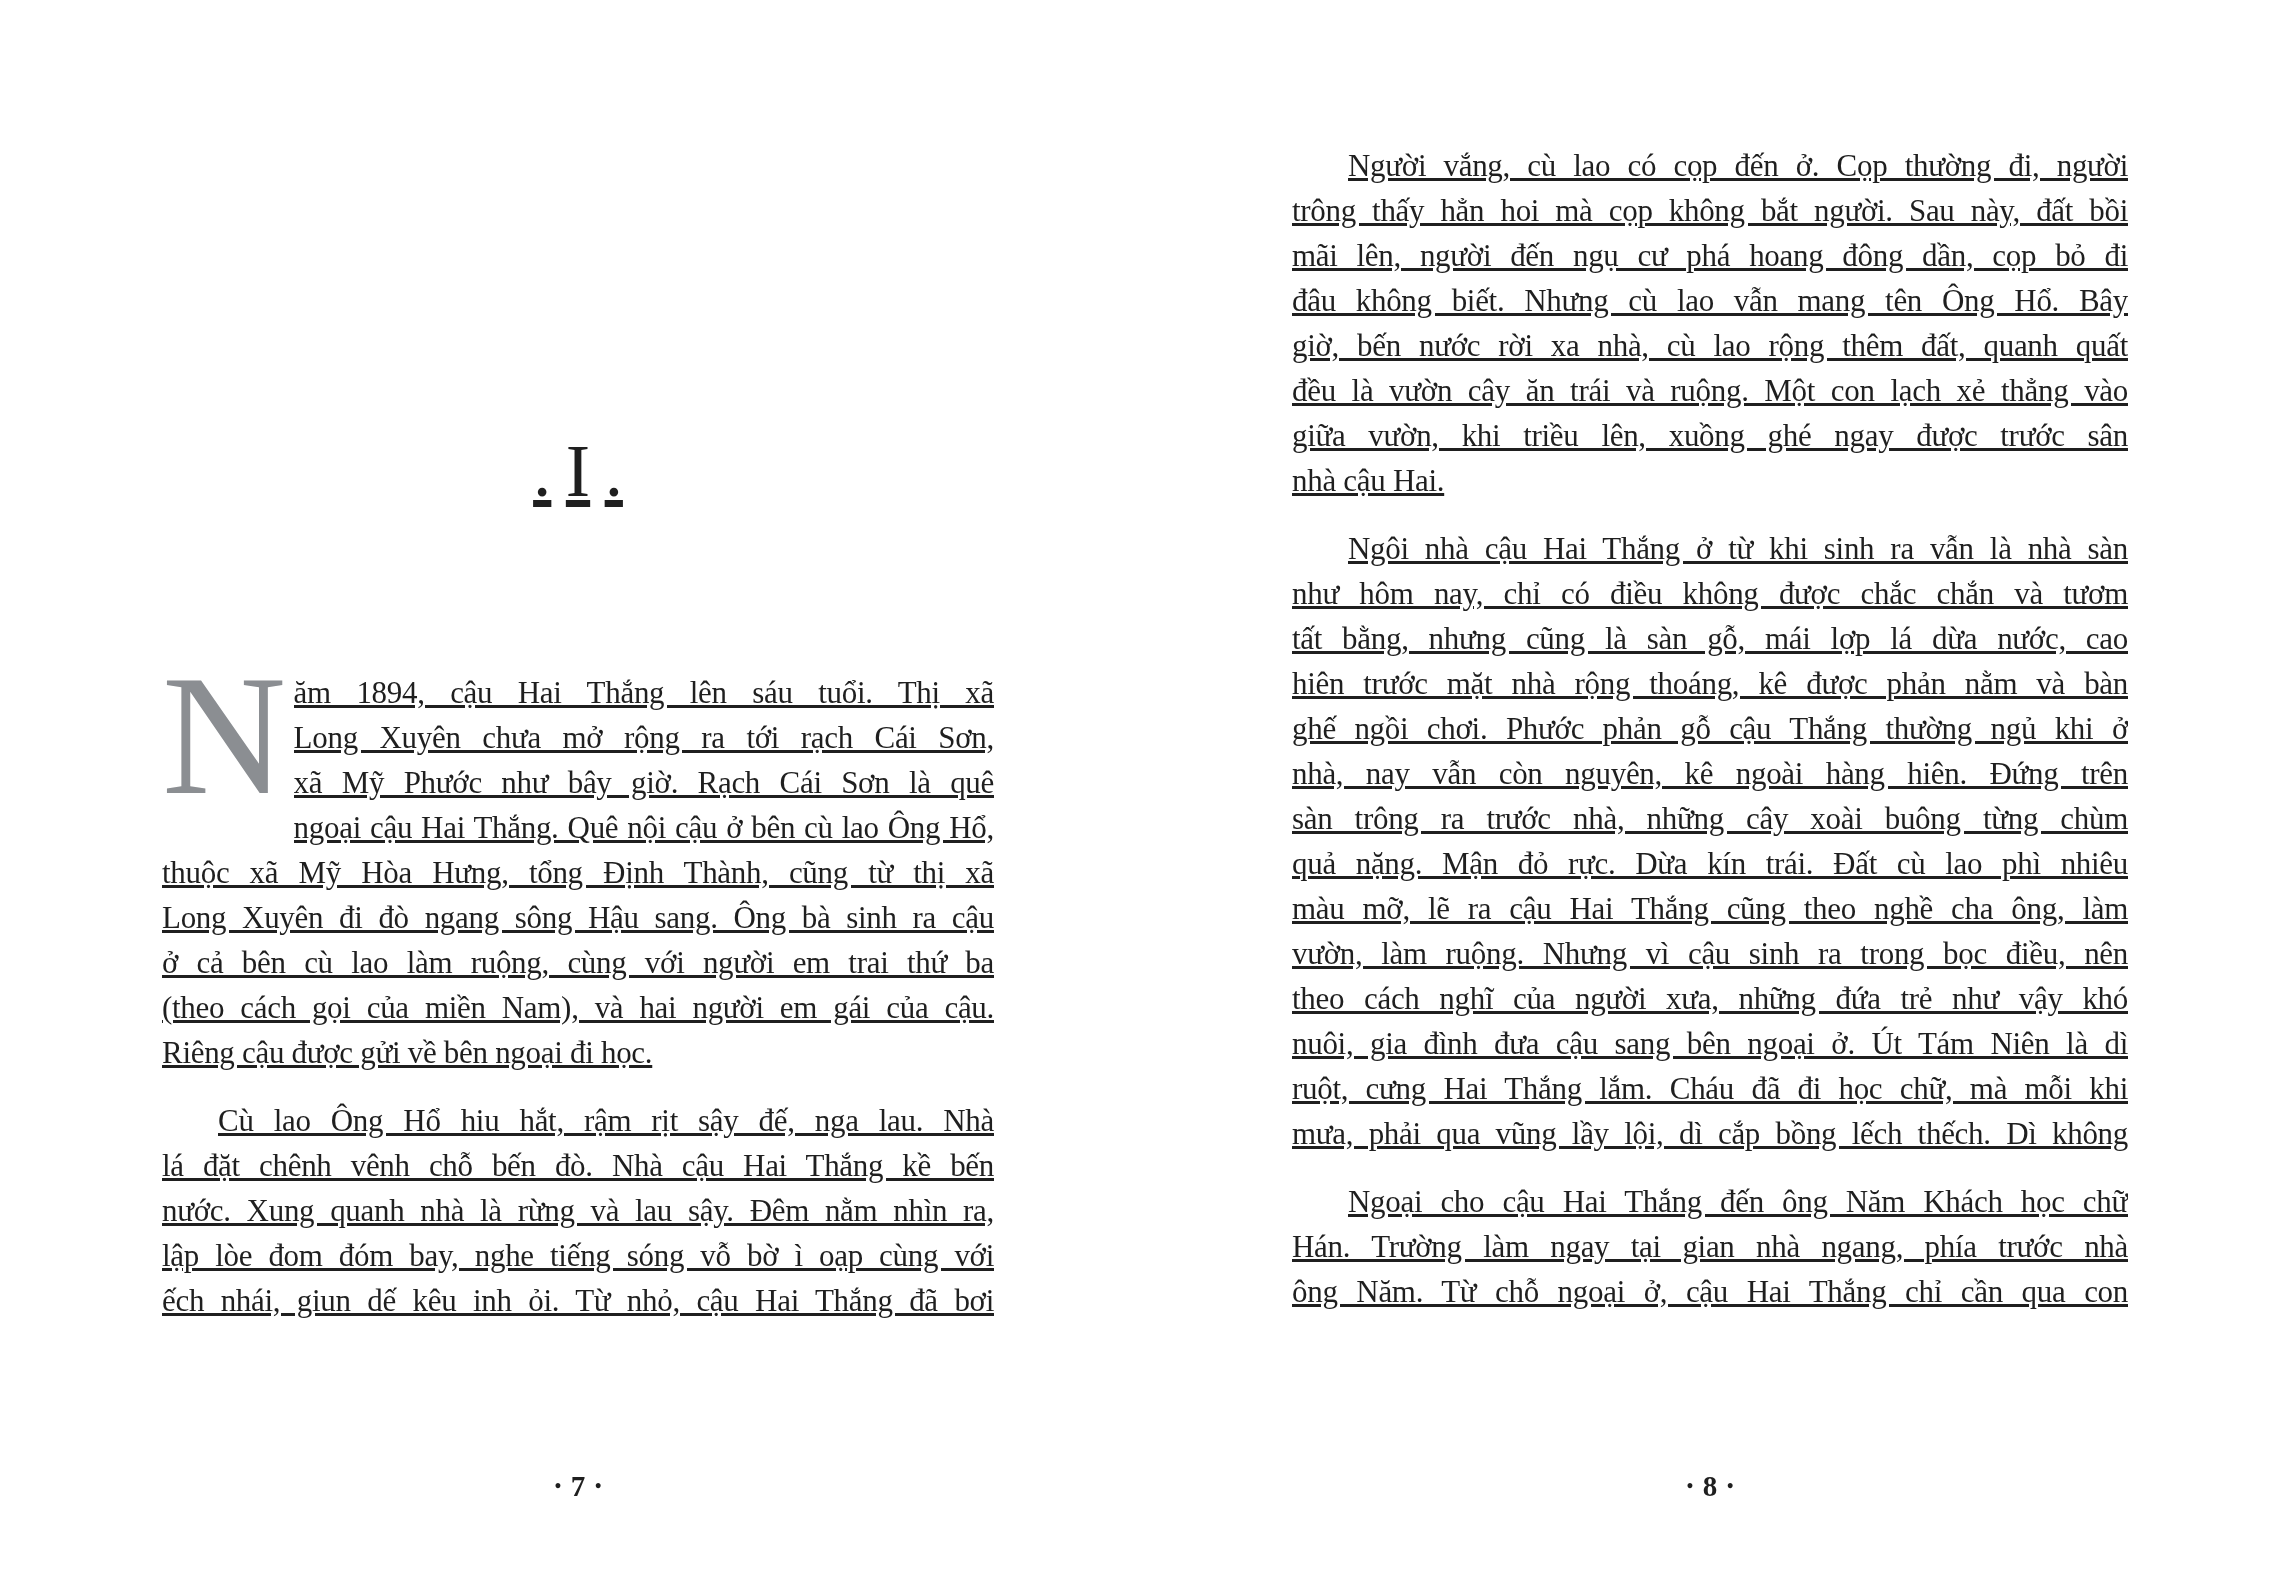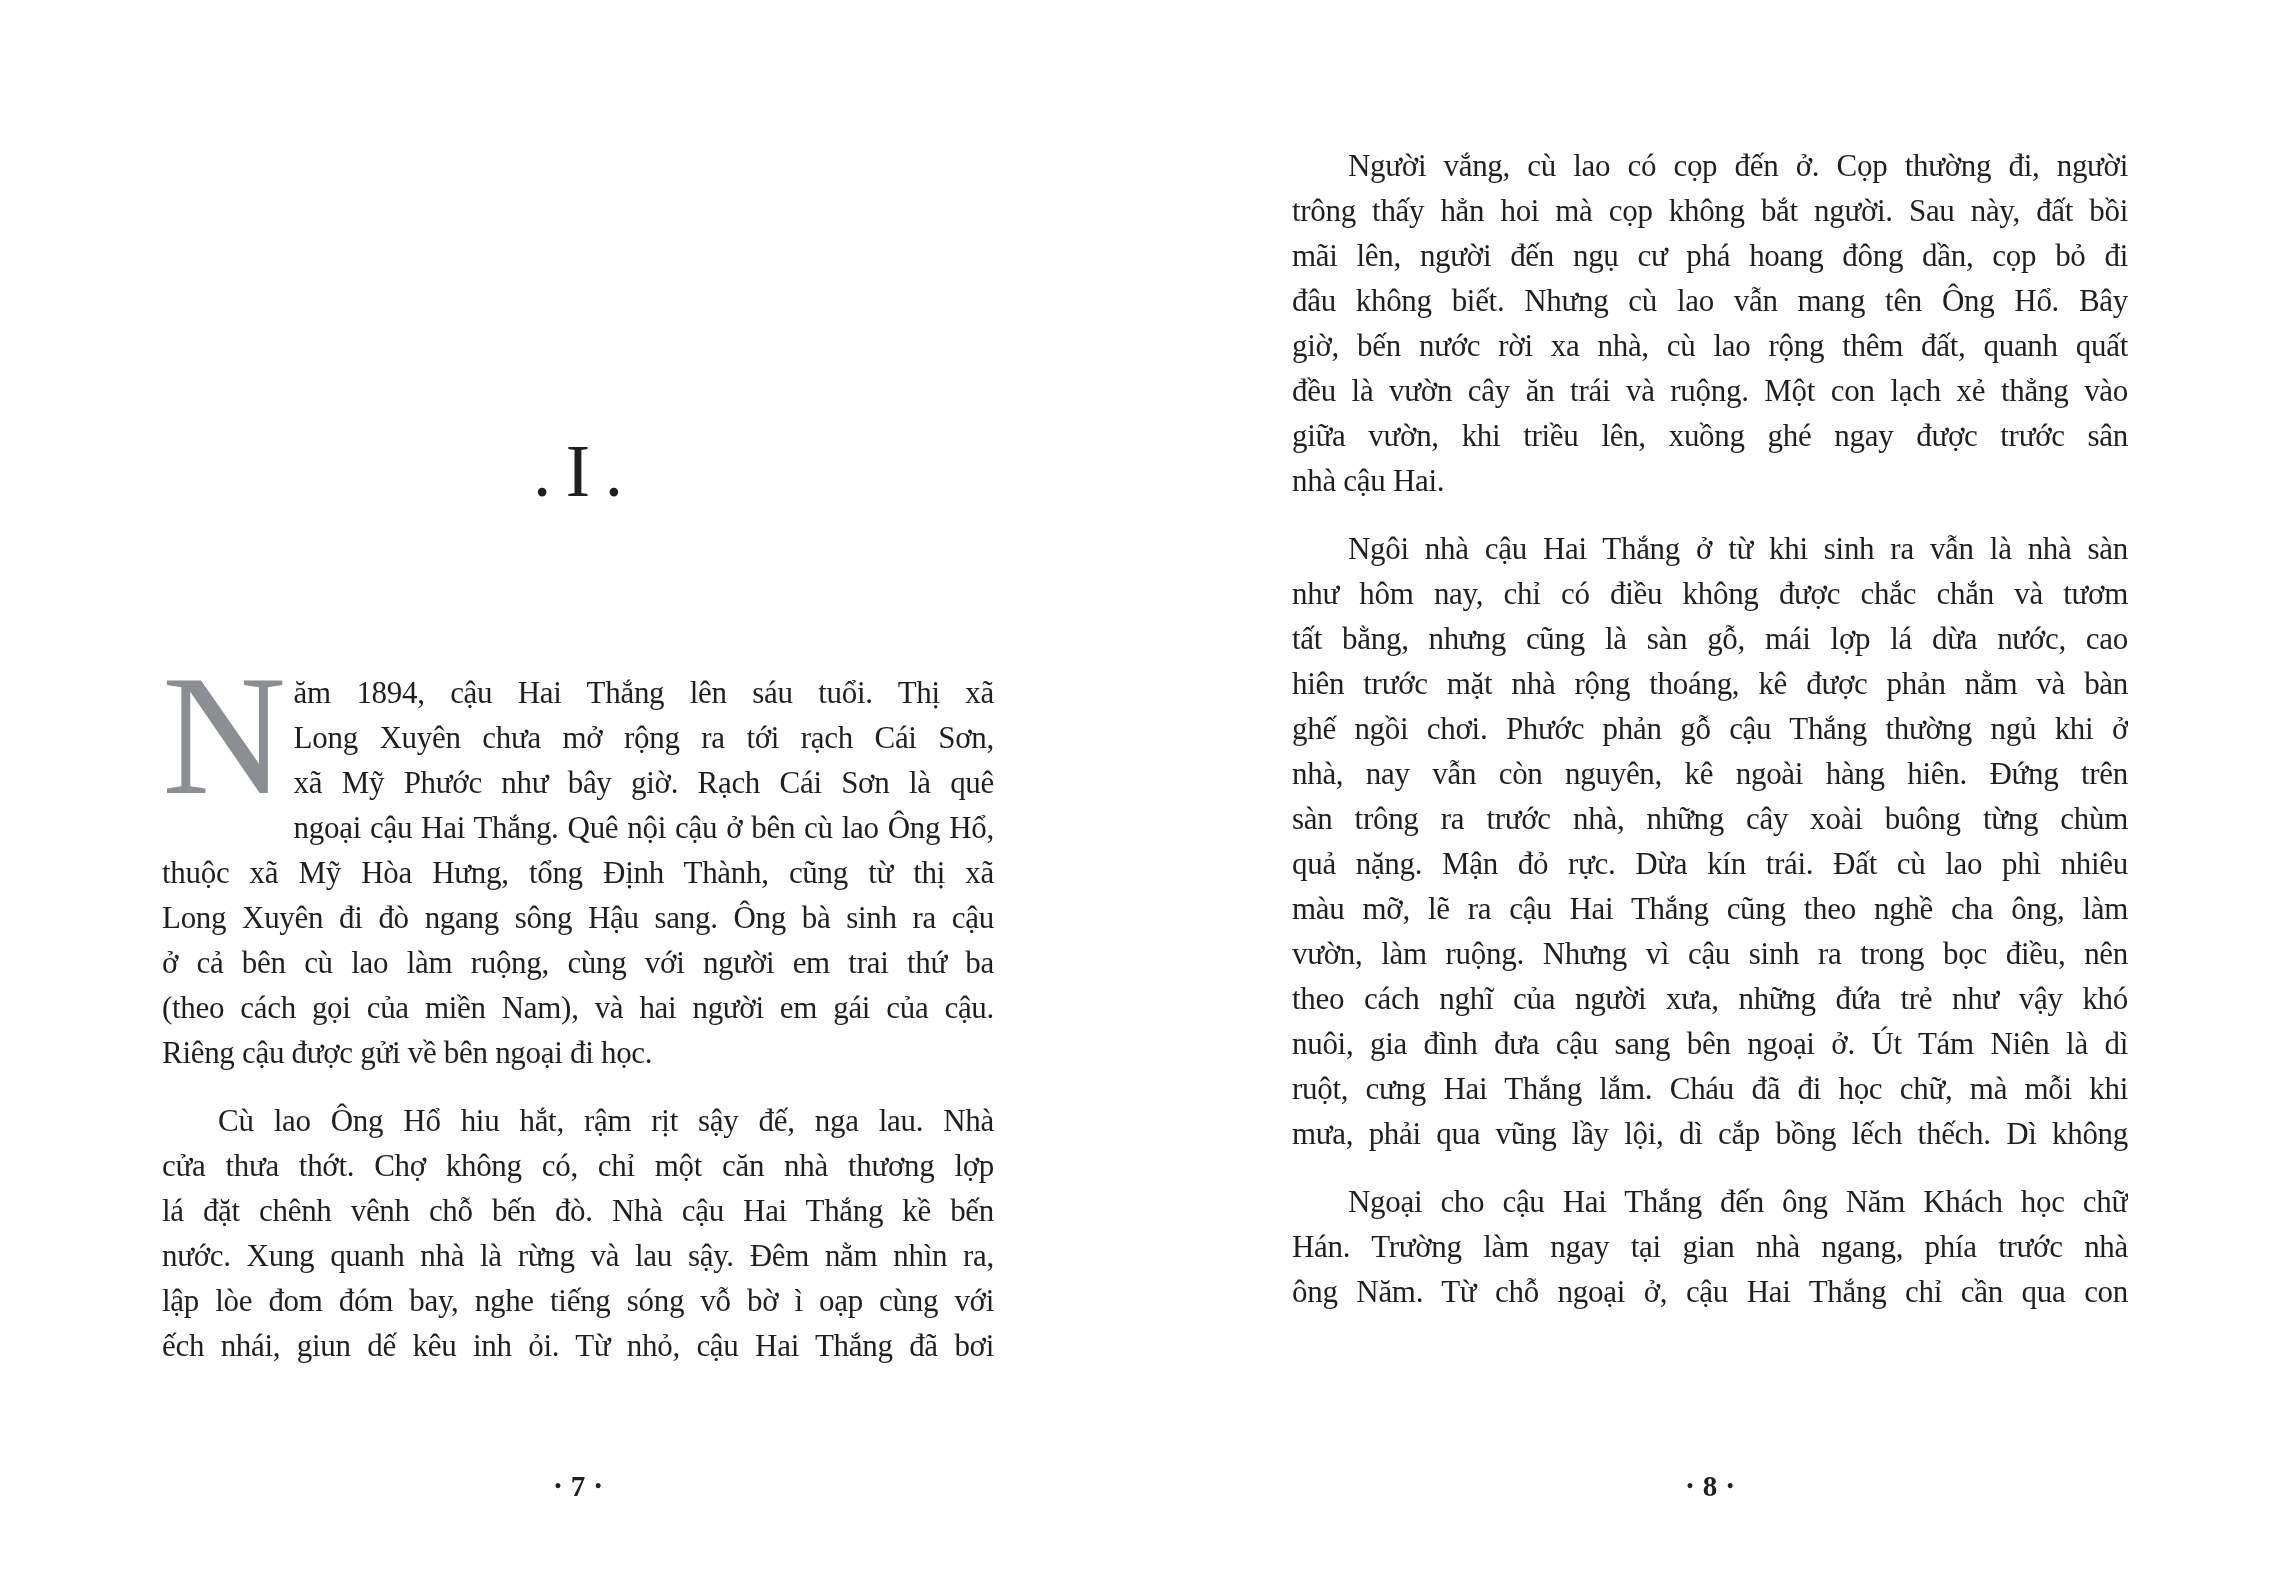--- a/index.html
+++ b/index.html
@@ -8,21 +8,21 @@
     background: #ffffff;
     font-family: "Liberation Serif", "DejaVu Serif", serif;
   }
   .spread {
     position: relative;
     width: 2293px; height: 1589px;
     background: var(--bg, #ffffff);
     color: var(--text, #1f1f1f);
     overflow: hidden;
   }
-  .page { position: absolute; top: 0; height: 1280px; }
+  .page { position: absolute; top: 0; height: 1280px; text-decoration: underline; }
   .page-left  { left: 162px;  width: 832px; }
   .page-right { left: 1292px; width: 836px; }
 
   .chapter-heading {
     margin-top: 431px;
     height: 81px; line-height: 81px;
     text-align: center;
     font-size: 73px;
     color: var(--heading, #1f1f1f);
   }
@@ -80,21 +80,20 @@
           <div class="line">xã Mỹ Phước như bây giờ. Rạch Cái Sơn là quê</div>
           <div class="line">ngoại cậu Hai Thắng. Quê nội cậu ở bên cù lao Ông Hổ,</div>
           <div class="line">thuộc xã Mỹ Hòa Hưng, tổng Định Thành, cũng từ thị xã</div>
           <div class="line">Long Xuyên đi đò ngang sông Hậu sang. Ông bà sinh ra cậu</div>
           <div class="line">ở cả bên cù lao làm ruộng, cùng với người em trai thứ ba</div>
           <div class="line">(theo cách gọi của miền Nam), và hai người em gái của cậu.</div>
           <div class="line last">Riêng cậu được gửi về bên ngoại đi học.</div>
         </div>
         <div class="para">
           <div class="line indent">Cù lao Ông Hổ hiu hắt, rậm rịt sậy đế, nga lau. Nhà</div>
-          <div class="line">cửa thưa thớt. Chợ không có, chỉ một căn nhà thương lợp</div>
           <div class="line">lá đặt chênh vênh chỗ bến đò. Nhà cậu Hai Thắng kề bến</div>
           <div class="line">nước. Xung quanh nhà là rừng và lau sậy. Đêm nằm nhìn ra,</div>
           <div class="line">lập lòe đom đóm bay, nghe tiếng sóng vỗ bờ ì oạp cùng với</div>
           <div class="line">ếch nhái, giun dế kêu inh ỏi. Từ nhỏ, cậu Hai Thắng đã bơi</div>
         </div>
       </div>
     <div class="page-number">
       <span class="pn-dot">•</span><span class="pn-num">7</span><span class="pn-dot">•</span>
     </div>
   </section>

